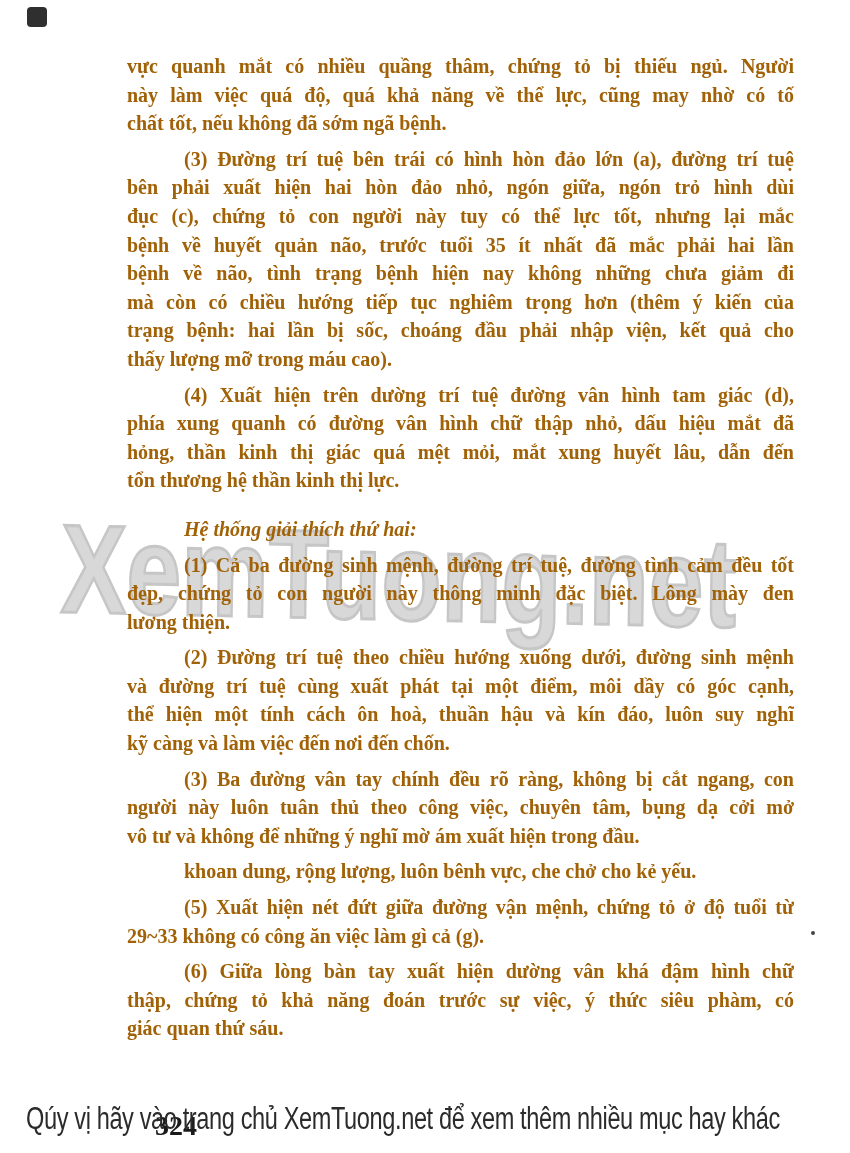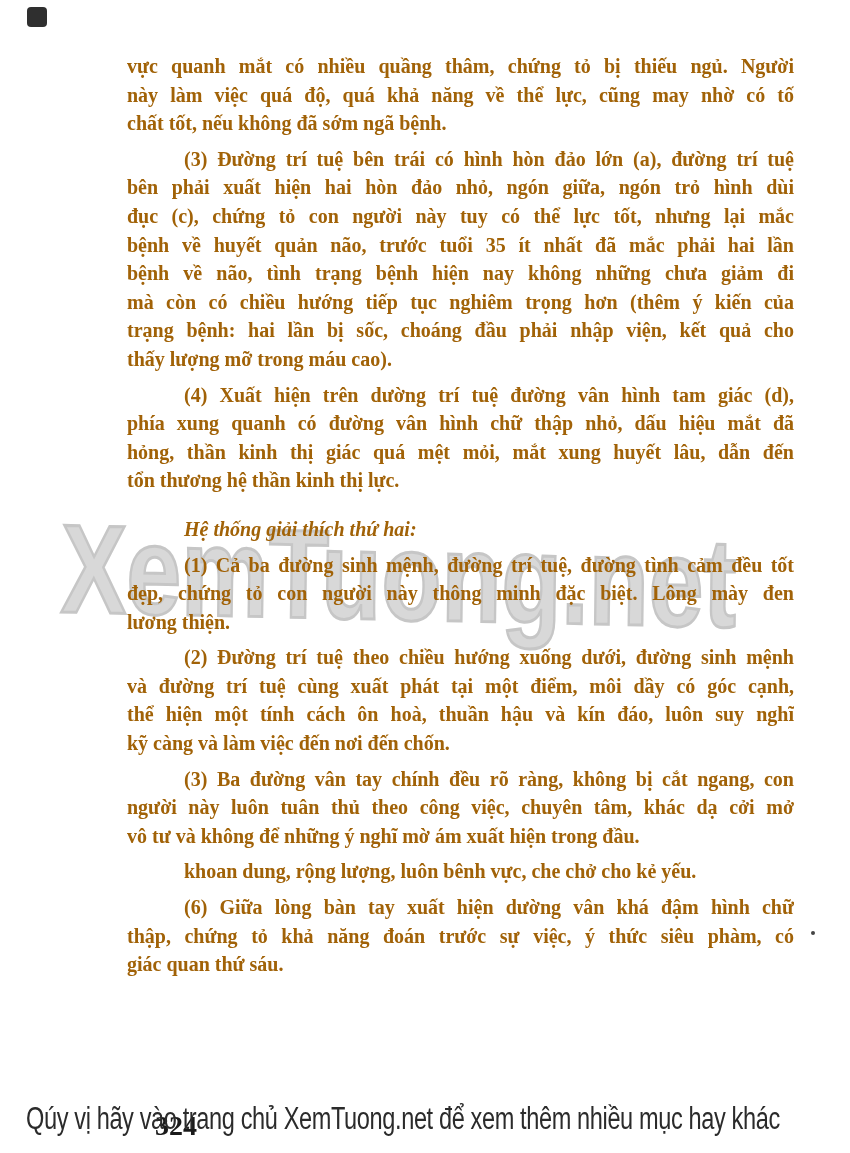--- a/index.html
+++ b/index.html
@@ -139,25 +139,29 @@
         <div class="line last">lương thiện.</div>
       </div>
       <div class="para body indent">
         <div class="line">(2) Đường trí tuệ theo chiều hướng xuống dưới, đường sinh mệnh</div>
         <div class="line">và đường trí tuệ cùng xuất phát tại một điểm, môi dầy có góc cạnh,</div>
         <div class="line">thể hiện một tính cách ôn hoà, thuần hậu và kín đáo, luôn suy nghĩ</div>
         <div class="line last">kỹ càng và làm việc đến nơi đến chốn.</div>
       </div>
       <div class="para body indent">
         <div class="line">(3) Ba đường vân tay chính đều rõ ràng, không bị cắt ngang, con</div>
-        <div class="line">người này luôn tuân thủ theo công việc, chuyên tâm, khác dạ cởi mở</div>
+        <div class="line">người này luôn tuân thủ theo công việc, chuyên tâm, bụng dạ cởi mở</div>
         <div class="line last">vô tư và không để những ý nghĩ mờ ám xuất hiện trong đầu.</div>
       </div>
       <div class="para body indent">
         <div class="line last">khoan dung, rộng lượng, luôn bênh vực, che chở cho kẻ yếu.</div>
+      </div>
+      <div class="para body indent">
+        <div class="line">(5) Xuất hiện nét đứt giữa đường vận mệnh, chứng tỏ ở độ tuổi từ</div>
+        <div class="line last">29~33 không có công ăn việc làm gì cả (g).</div>
       </div>
       <div class="para body indent">
         <div class="line">(6) Giữa lòng bàn tay xuất hiện dường vân khá đậm hình chữ</div>
         <div class="line">thập, chứng tỏ khả năng đoán trước sự việc, ý thức siêu phàm, có</div>
         <div class="line last">giác quan thứ sáu.</div>
       </div>
     </div>
   <div class="artifact-dot"></div>
   <div class="footer">
     <span class="page-number">324</span>

